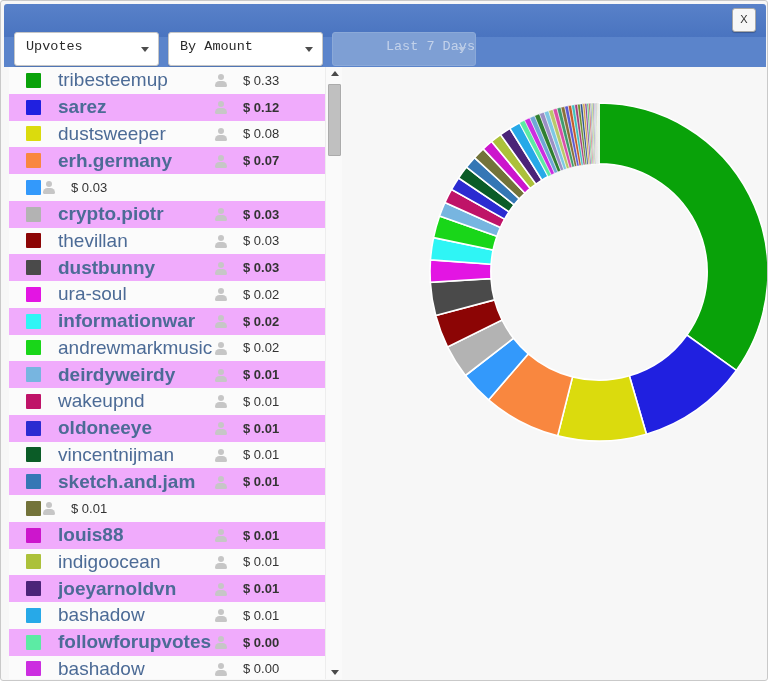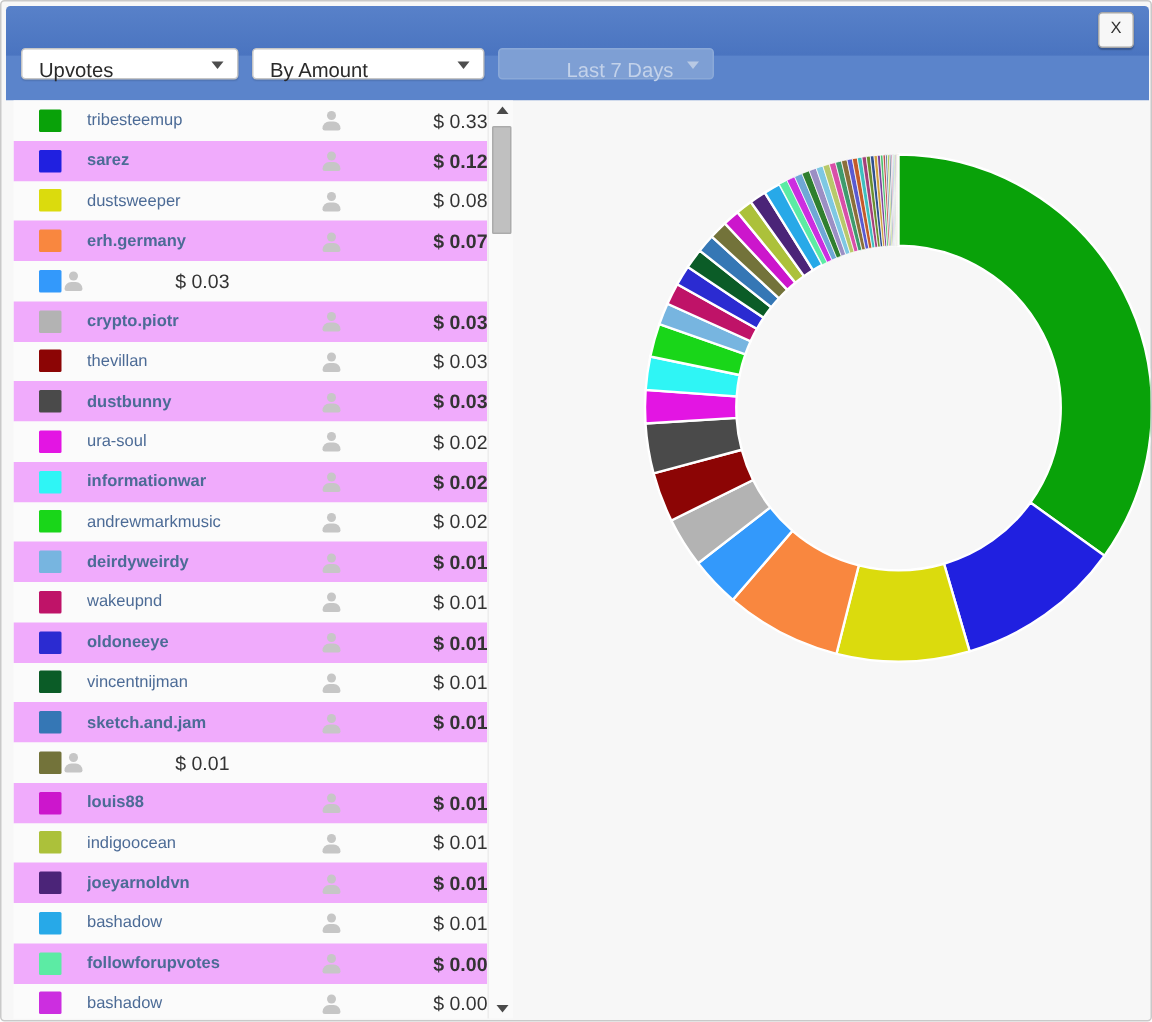--- a/index.html
+++ b/index.html
@@ -64,32 +64,32 @@
   
   .controls {
     position: absolute;
     left: 10px; top: 28px;
     display: flex;
     gap: 9px;
   }
   .select {
     position: relative;
     box-sizing: border-box;
-    height: 21px;
+    height: 34px;
     background: #ffffff;
     border: 1px solid #c6c6c6;
     border-radius: 3px;
     color: #2a2a2a;
     font-size: 13.5px;
     line-height: 27px;
     padding-left: 11px;
-    padding-right: 26px;
     cursor: pointer;
     white-space: nowrap;
     box-shadow: 0 1px 1px rgba(0,0,0,0.12);
+    font-family: Liberation Mono, monospace;
   }
   .select.w1 { width: 145px; }
   .select.w2 { width: 155px; }
   .select.w3 { width: 144px; }
   .select.disabled {
     background: #7e9fd4;
     border: 1px solid #8ba9d8;
     color: #c3d2ea;
     box-shadow: none;
     cursor: default;
@@ -140,21 +140,21 @@
   }
   .row.alt { background: #f0abfc; font-weight: bold; }
   .swatch {
     width: 15px; height: 15px;
     margin-left: 17px;
     border-radius: 1px;
     flex: 0 0 auto;
   }
   .uname {
     margin-left: 17px;
-    font-size: 11px;
+    font-size: 19px;
     color: #4c6b96;
     white-space: nowrap;
     overflow: hidden;
     text-overflow: ellipsis;
     flex: 1 1 auto;
   }
   .person-icon {
     flex: 0 0 auto;
     width: 16px; height: 16px;
     margin-right: 10px;
@@ -172,21 +172,21 @@
     left: 2px; top: 9px;
     width: 12px; height: 6px;
     border-radius: 6px 6px 2px 2px;
     background: #c6c6c6;
   }
   .amount {
     flex: 0 0 auto;
     width: 86px;
     font-size: 13px;
     color: #333333;
-    text-align: right;
+    text-align: left;
     padding-left: 4px;
     box-sizing: border-box;
     white-space: nowrap;
   }
 
   
   .scrollbar {
     position: absolute;
     left: 321px; top: 0;
     width: 17px;

